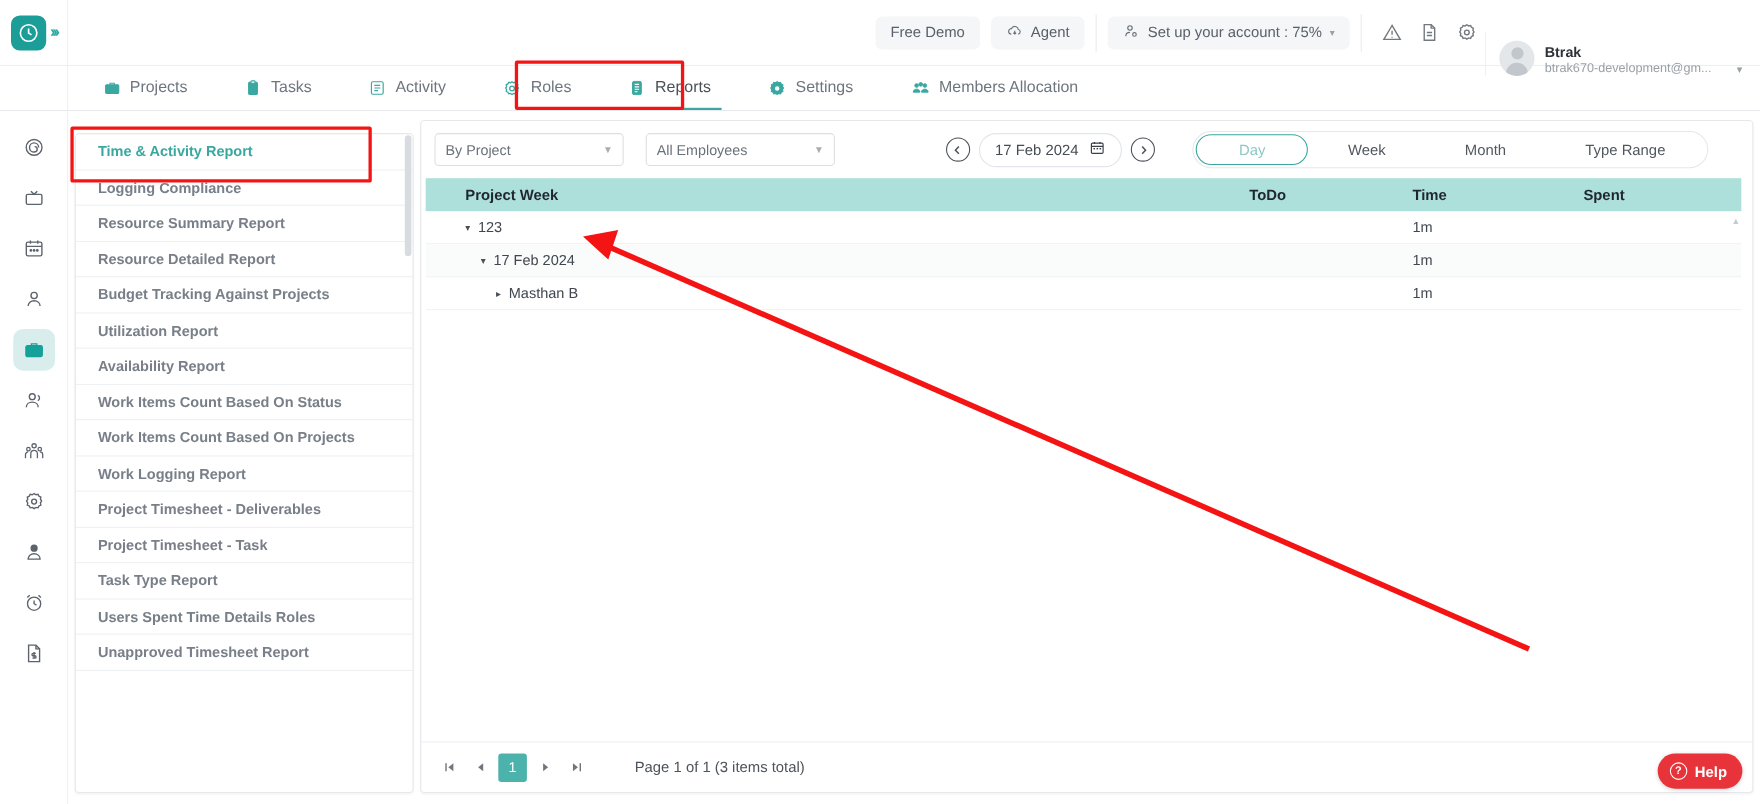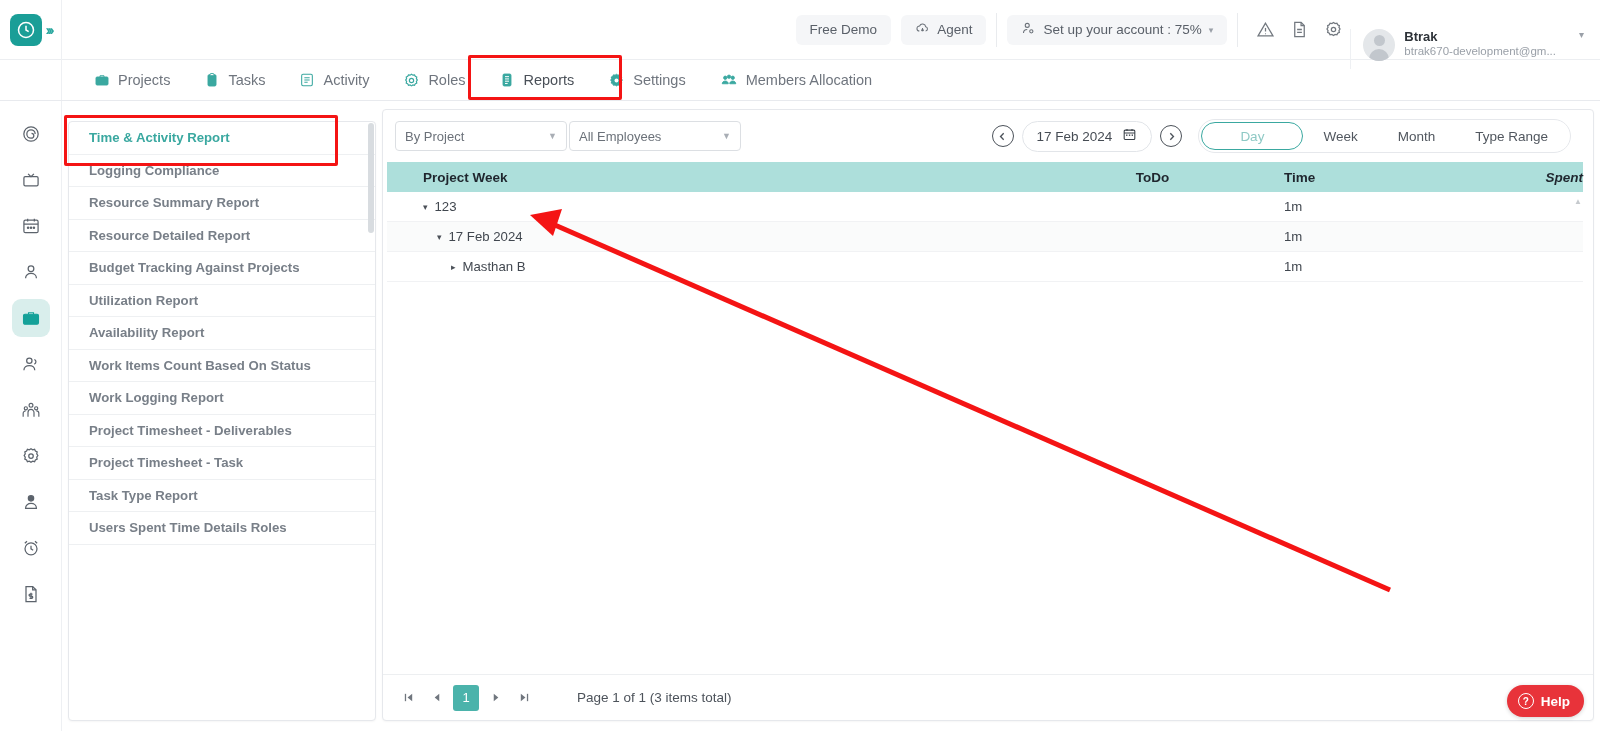--- a/index.html
+++ b/index.html
@@ -37,40 +37,40 @@
     display: flex; align-items: center; gap: 7px; cursor: pointer;
     white-space: nowrap;
   }
   .chip.setup { background: #f5f6f8; }
   .sep-v { width: 1px; height: 34px; background: #e9ebee; margin: 0 10px; }
   .icon-btn {
     width: 34px; height: 34px; border-radius: 6px;
     display: flex; align-items: center; justify-content: center;
     cursor: pointer; color: #7c838d;
   }
-  .user-box { display: flex; align-items: flex-start; gap: 9px; padding: 0 6px 0 12px; cursor: pointer; border-left: 1px solid #eef0f3; height: 40px; margin-top: 38px; }
+  .user-box { display: flex; align-items: flex-end; gap: 9px; padding: 0 6px 0 12px; cursor: pointer; border-left: 1px solid #eef0f3; height: 40px; margin-top: 38px; }
   .avatar {
     width: 32px; height: 32px; border-radius: 50%;
     background: #e4e7ea; overflow: hidden; position: relative; flex: 0 0 32px;
   }
   .avatar::before { content:""; position:absolute; width:11px; height:11px; border-radius:50%; background:#c2c7cd; left:10.5px; top:6px; }
   .avatar::after { content:""; position:absolute; width:20px; height:12px; border-radius:10px 10px 0 0; background:#c2c7cd; left:6px; top:20px; }
   .user-name { font-size: 13px; color: #2d3238; font-weight: 700; line-height: 15px; }
   .user-mail { font-size: 11.5px; color: #9aa0a8; line-height: 14px; }
   .caret-dn { color:#9aa0a8; font-size: 10px; margin-left: 14px; }
 
   
   .navrow {
     height: 41px; flex: 0 0 41px;
     display: flex; align-items: stretch;
     background: #fff; border-bottom: 1px solid #e8eaee;
     position: relative; z-index: 5;
   }
   .navrow-pad { width: 62px; flex: 0 0 62px; border-right: 1px solid #eef0f3; }
-  .navtabs { display: flex; align-items: stretch; padding-left: 16px; gap: 2px; }
+  .navtabs { display: flex; align-items: stretch; padding-left: 16px; gap: 20px; }
   .navtab {
     display: flex; align-items: center; gap: 8px;
     padding: 0 16px; font-size: 14.5px; color: #6f757e; cursor: pointer;
     position: relative;
   }
   .navtab.active { color: #4a5058; }
   .navtab.active::after {
     content: ""; position: absolute; left: 6px; right: 6px; bottom: 0; height: 2.5px; background: #3aa8a0;
   }
   .tabicon { color: #3aa8a0; display: flex; }
@@ -121,21 +121,21 @@
 
   
   .main-panel {
     flex: 1 1 auto; margin: 8px 6px 10px 6px;
     background: #fff; border: 1px solid #e6e8ec; border-radius: 4px;
     box-shadow: 0 1px 2px rgba(0,0,0,0.04);
     display: flex; flex-direction: column; min-width: 0; overflow: hidden;
   }
   .filters {
     height: 52px; flex: 0 0 52px;
-    display: flex; align-items: center; padding: 0 12px; gap: 2px;
+    display: flex; align-items: center; padding: 0 12px; gap: 20px;
   }
   .select {
     width: 172px; height: 30px; border: 1px solid #dcdfe3; border-radius: 4px;
     display: flex; align-items: center; padding: 0 9px;
     font-size: 13px; color: #6b7179; cursor: pointer; background: #fff;
   }
   .select .lbl { flex: 1 1 auto; }
   .select .arr { color: #a9aeb5; font-size: 9px; }
   .filters-spacer { flex: 1 1 auto; }
   .datenav { display: flex; align-items: center; gap: 8px; }
@@ -147,21 +147,21 @@
   .datepill {
     height: 31px; min-width: 128px; border: 1px solid #e2e5e9; border-radius: 16px;
     display: flex; align-items: center; justify-content: center; gap: 10px;
     padding: 0 14px; font-size: 13.5px; color: #464c54; cursor: pointer; background: #fff;
   }
   .rangetabs {
     height: 34px; border: 1px solid #e6e8ec; border-radius: 18px;
     display: flex; align-items: center; padding: 2px; margin-left: 14px; background: #fff;
   }
   .rtab {
-    height: 28px; padding: 0 20px; border-radius: 15px;
+    height: 28px; padding: 0 36px; border-radius: 15px;
     display: flex; align-items: center; font-size: 13.5px; color: #51575f; cursor: pointer;
   }
   .rtab.active { border: 1.6px solid #3aa8a0; color: #8ec9c5; padding: 0 38px; }
 
   
   .tbl-head {
     height: 30px; flex: 0 0 30px;
     background: #addfdb; display: flex; align-items: center;
     font-size: 13.5px; font-weight: 700; color: #1f262e;
     margin: 0 10px 0 4px;
@@ -173,21 +173,21 @@
     border-bottom: 1px solid #f1f2f4;
   }
   .trow.alt { background: #fafbfb; }
   .c-name { width: 54%; padding-left: 36px; display: flex; align-items: center; gap: 7px; }
   .c-todo { width: 20%; text-align: center; }
   .c-time { width: 14%; padding-left: 12px; }
   .c-spent { width: 12%; text-align: center; }
   .hd-name { width: 54%; padding-left: 36px; }
   .hd-todo { width: 20%; text-align: center; }
   .hd-time { width: 14%; padding-left: 12px; }
-  .hd-spent { width: 12%; text-align: right; font-style: italic; }
+  .hd-spent { width: 12%; text-align: left; }
   .caret { font-size: 9px; color: #4b5058; display: inline-block; }
   .ind1 { padding-left: 36px; }
   .ind2 { padding-left: 50px; }
   .ind3 { padding-left: 64px; }
   .tbl-scroll-up {
     position: absolute; right: 0px; top: 4px; width: 10px; height: 10px;
     color: #c6cace; font-size: 8px; display: flex; align-items: center; justify-content: center;
   }
 
   
@@ -478,33 +478,39 @@
         <div class="report-item">
             <span>Utilization Report</span>
           </div>
         <div class="report-item">
             <span>Availability Report</span>
           </div>
         <div class="report-item">
             <span>Work Items Count Based On Status</span>
           </div>
         <div class="report-item">
+            <span>Work Items Count Based On Projects</span>
+          </div>
+        <div class="report-item">
             <span>Work Logging Report</span>
           </div>
         <div class="report-item">
             <span>Project Timesheet - Deliverables</span>
           </div>
         <div class="report-item">
             <span>Project Timesheet - Task</span>
           </div>
         <div class="report-item">
             <span>Task Type Report</span>
           </div>
         <div class="report-item">
             <span>Users Spent Time Details Roles</span>
+          </div>
+        <div class="report-item">
+            <span>Unapproved Timesheet Report</span>
           </div>
       </div>
       <div class="panel-scrollbar">
         <div class="thumb"></div>
       </div>
     </div>
 
     <div class="main-panel">
 
       <div class="filters">

